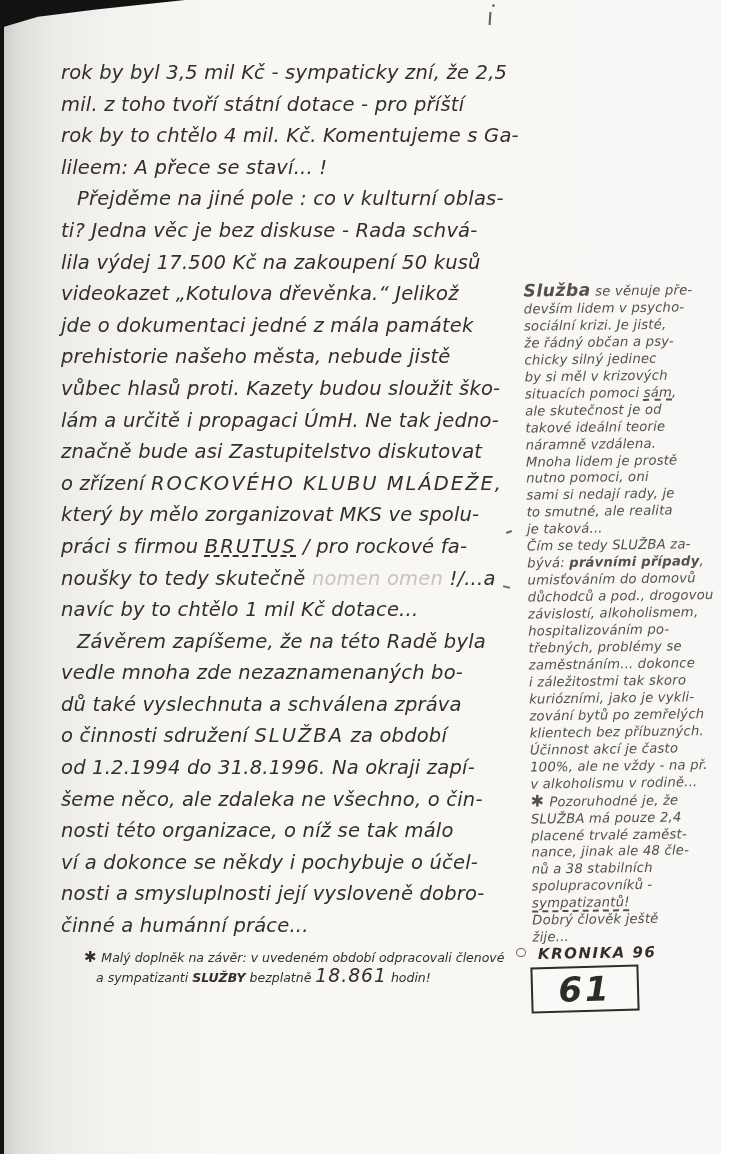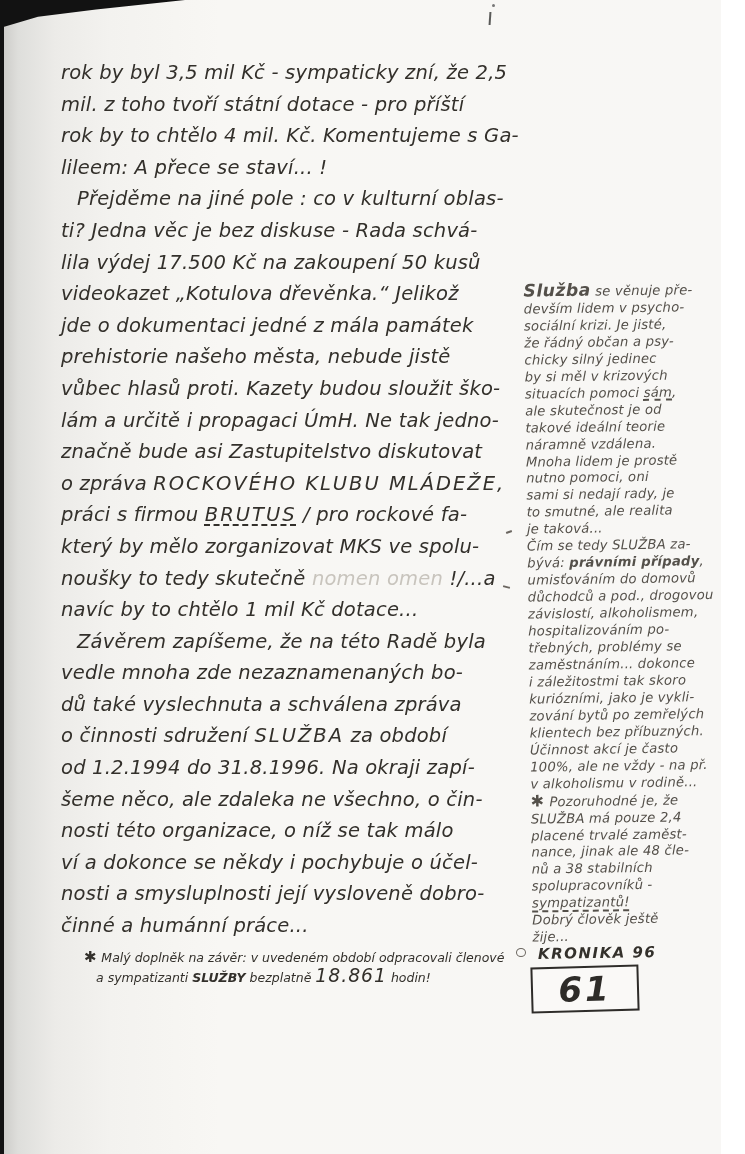--- a/index.html
+++ b/index.html
@@ -64,23 +64,23 @@
       <div class="line"><span>lileem: A přece se staví... !</span></div>
       <div class="line" style="padding-left: 16px;"><span>Přejděme na jiné pole : co v kulturní oblas-</span></div>
       <div class="line"><span>ti? Jedna věc je bez diskuse - Rada schvá-</span></div>
       <div class="line"><span>lila výdej 17.500 Kč na zakoupení 50 kusů</span></div>
       <div class="line"><span>videokazet „Kotulova dřevěnka.“ Jelikož</span></div>
       <div class="line"><span>jde o dokumentaci jedné z mála památek</span></div>
       <div class="line"><span>prehistorie našeho města, nebude jistě</span></div>
       <div class="line"><span>vůbec hlasů proti. Kazety budou sloužit ško-</span></div>
       <div class="line"><span>lám a určitě i propagaci ÚmH. Ne tak jedno-</span></div>
       <div class="line"><span>značně bude asi Zastupitelstvo diskutovat</span></div>
-      <div class="line"><span>o zpráva </span><span class="caps">ROCKOVÉHO KLUBU MLÁDEŽE,</span></div>
+      <div class="line"><span>o zřízení </span><span class="caps">ROCKOVÉHO KLUBU MLÁDEŽE,</span></div>
+      <div class="line"><span>který by mělo zorganizovat MKS ve spolu-</span></div>
       <div class="line"><span>práci s firmou </span><span class="u caps">BRUTUS</span><span> / pro rockové fa-</span></div>
-      <div class="line"><span>který by mělo zorganizovat MKS ve spolu-</span></div>
       <div class="line"><span>noušky to tedy skutečně </span><span class="faded">nomen omen</span><span> !/...a</span></div>
       <div class="line"><span>navíc by to chtělo 1 mil Kč dotace...</span></div>
       <div class="line" style="padding-left: 16px;"><span>Závěrem zapíšeme, že na této Radě byla</span></div>
       <div class="line"><span>vedle mnoha zde nezaznamenaných bo-</span></div>
       <div class="line"><span>dů také vyslechnuta a schválena zpráva</span></div>
       <div class="line"><span>o činnosti sdružení </span><span class="caps">SLUŽBA</span><span> za období</span></div>
       <div class="line"><span>od 1.2.1994 do 31.8.1996. Na okraji zapí-</span></div>
       <div class="line"><span>šeme něco, ale zdaleka ne všechno, o čin-</span></div>
       <div class="line"><span>nosti této organizace, o níž se tak málo</span></div>
       <div class="line"><span>ví a dokonce se někdy i pochybuje o účel-</span></div>

